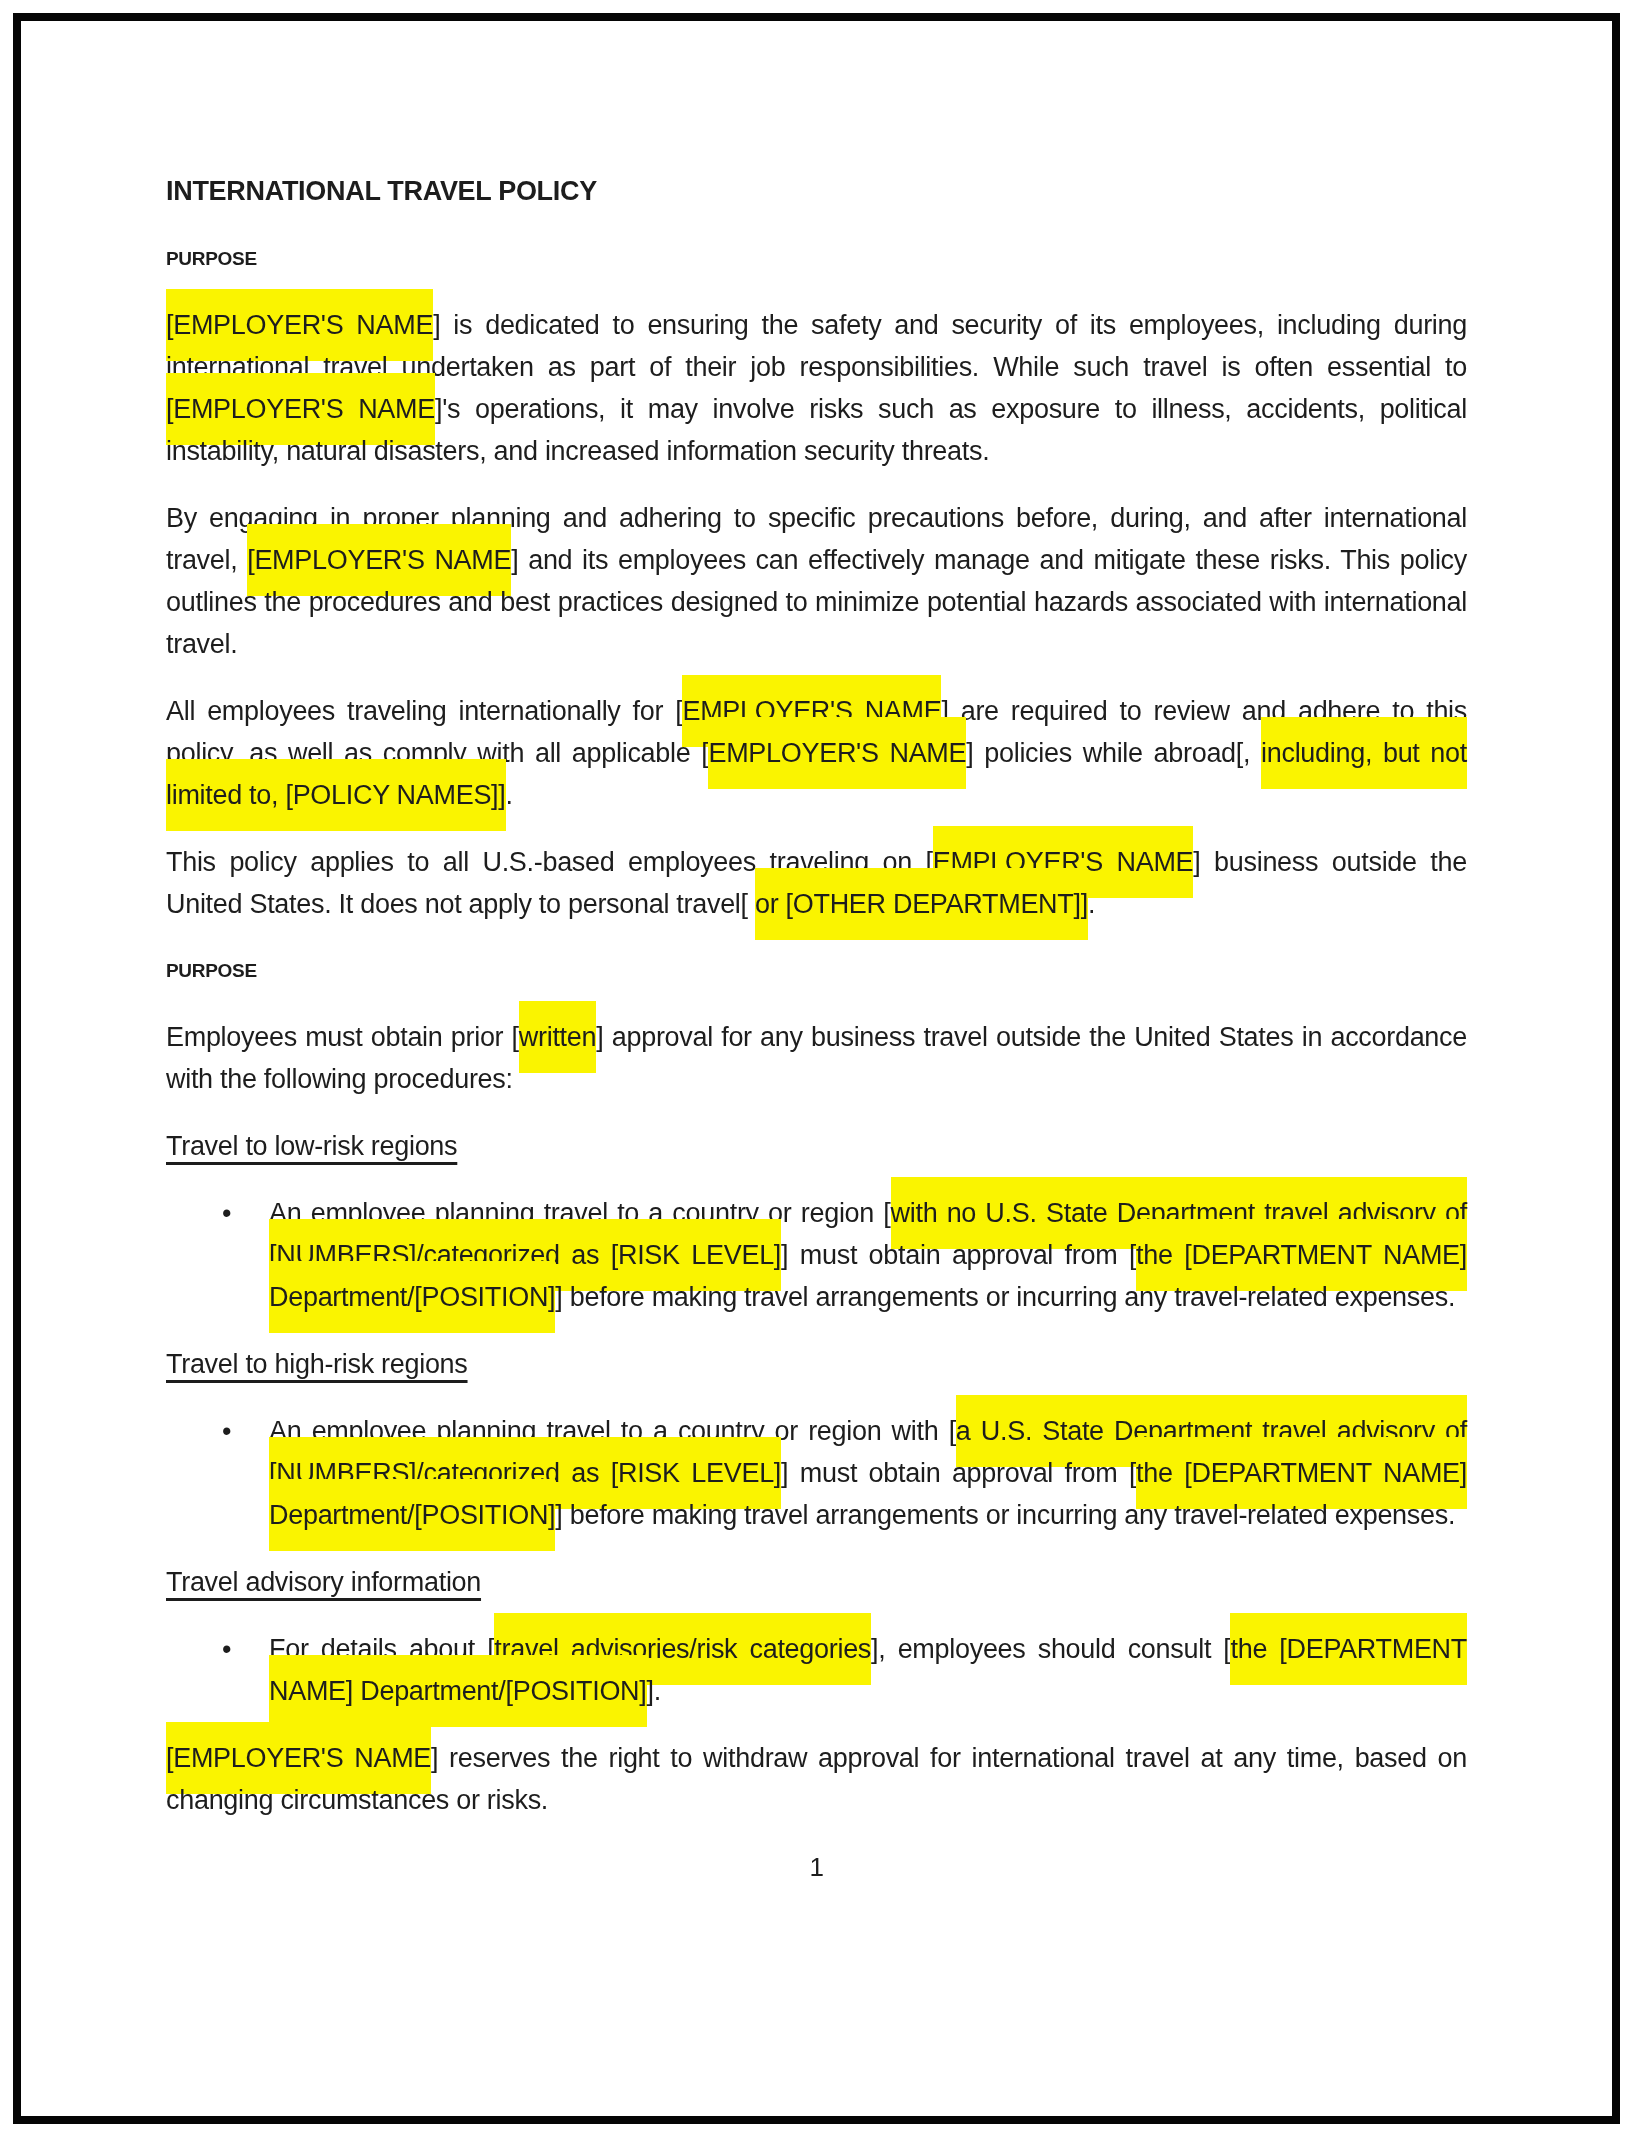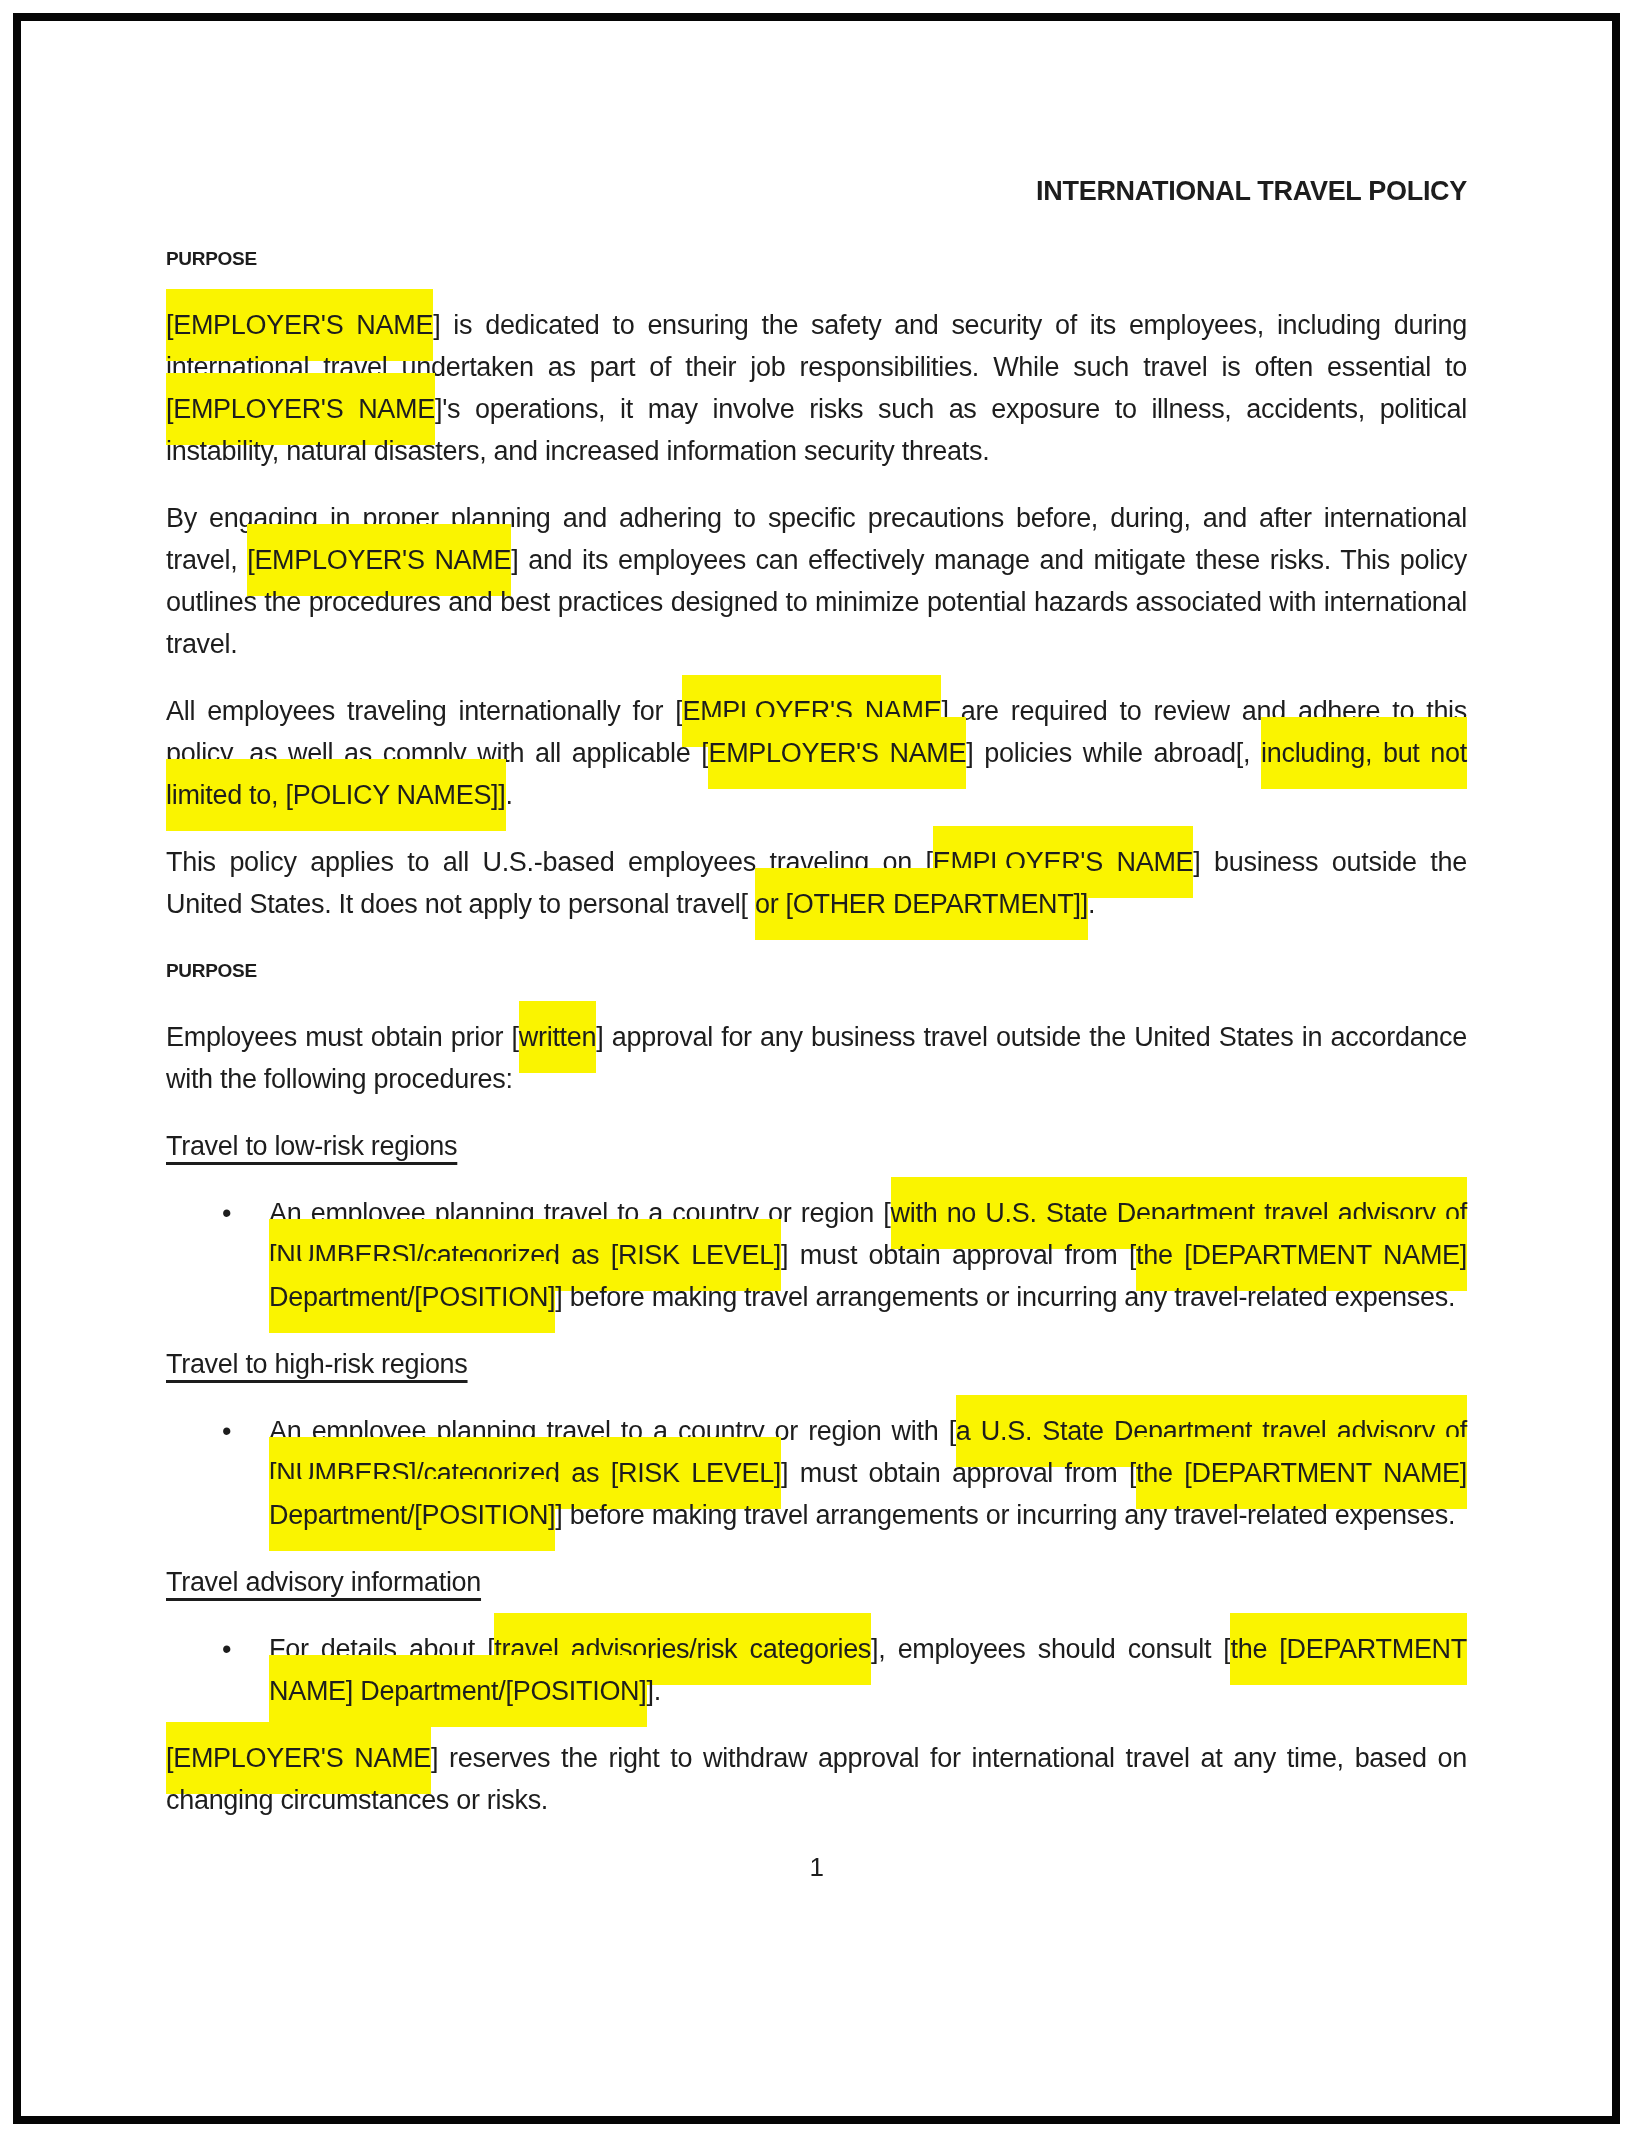--- a/index.html
+++ b/index.html
@@ -11,21 +11,21 @@
   .page-border{
     position:absolute;left:13px;top:13px;right:13px;bottom:13px;
     border:8px solid #050505;pointer-events:none;
   }
   .doc{
     position:absolute;left:166px;top:170px;width:1301px;
     font-size:27px;line-height:42px;letter-spacing:-0.3px;
   }
   .block{margin:0 0 25px 0;padding:0;}
   .doc-title{
-    font-weight:bold;text-align:right;font-size:27px;margin-bottom:26px;
+    font-weight:bold;text-align:left;font-size:27px;margin-bottom:26px;
   }
   .heading{font-weight:bold;font-size:19px;margin-bottom:24px;}
   .subheading{font-weight:normal;font-size:27px;margin-bottom:25px;}
   .subheading .u{
     text-decoration:underline;
     text-decoration-thickness:2.5px;
     text-underline-offset:7px;
     margin-top:16px;
   }
   .paragraph{text-align:justify;}

